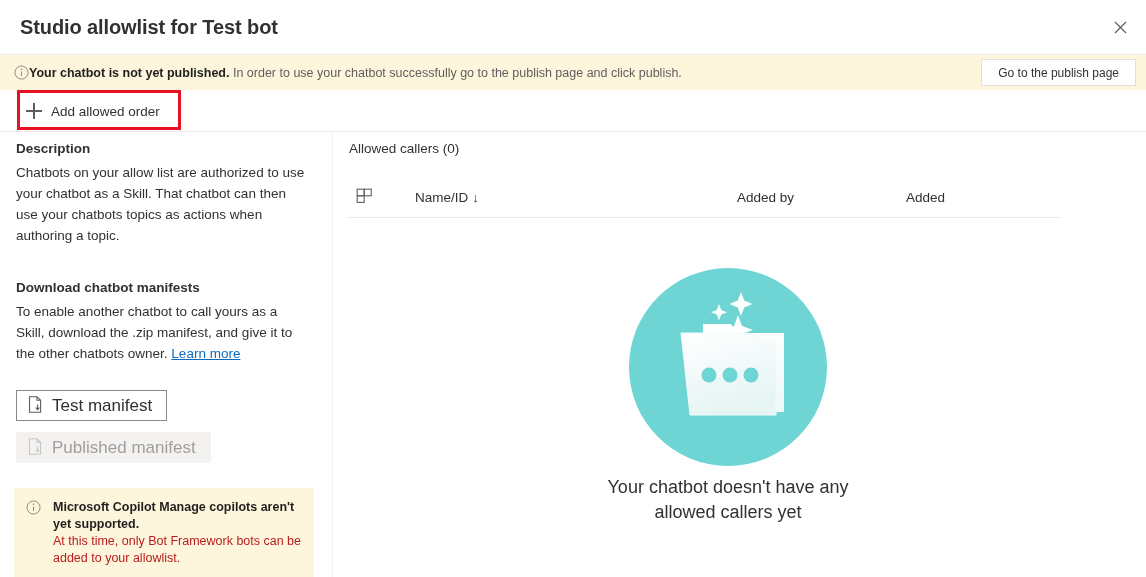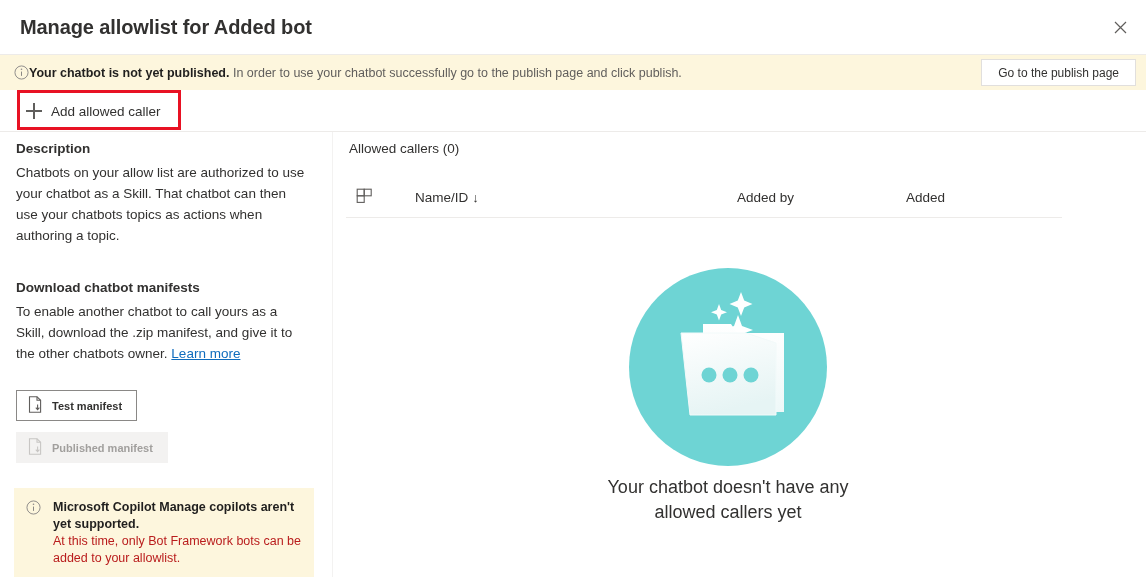--- a/index.html
+++ b/index.html
@@ -193,22 +193,22 @@
     align-items: center;
     box-sizing: border-box;
     font-family: "Liberation Sans", sans-serif;
     cursor: pointer;
     background: #ffffff;
     border: 1px solid #8a8886;
     height: 31px;
     padding: 0 14px 0 11px;
   }
   .manifest-button .mlabel {
-    font-size: 11px;
-    font-weight: 700;
+    font-size: 17px;
+    font-weight: 400;
     color: #323130;
     margin-left: 9px;
     white-space: nowrap;
   }
   .manifest-button.disabled {
     background: #f3f2f1;
     border: 1px solid #f3f2f1;
     cursor: default;
   }
   .manifest-button.disabled .mlabel { color: #a19f9d; }
@@ -309,21 +309,21 @@
     color: #323130;
     width: 290px;
     margin-left: auto;
     margin-right: auto;
   }
 </style>
 </head>
 <body>
 
 <div class="titlebar">
-  <div class="dialog-title">Manage allowlist for Added bot</div>
+  <div class="dialog-title">Studio allowlist for Test bot</div>
   <button class="close-button">
     <span>
       <svg width="13" height="13" viewBox="0 0 13 13">
         <path d="M1 1 L12 12 M12 1 L1 12" stroke="#605e5c" stroke-width="1.2" fill="none"></path>
       </svg>
     </span>
   </button>
 </div>
 
 <div class="banner">
@@ -334,21 +334,21 @@
       <path d="M8 7 L8 11.6" stroke="#8a8886" stroke-width="1.1"></path>
     </svg>
   </span>
   <span class="banner-text"><b>Your chatbot is not yet published.</b><span> In order to use your chatbot successfully go to the publish page and click publish.</span></span>
   <button class="publish-button">Go to the publish page</button>
 </div>
 
 <div class="commandbar">
   <button class="add-caller-button">
     <span class="plus-icon"></span>
-    <span class="add-caller-label">Add allowed caller</span>
+    <span class="add-caller-label">Add allowed order</span>
   </button>
 </div>
 <div class="annotation-box"></div>
 
 <div class="left-panel">
 
   <div class="section-heading" style="top:9px;">Description</div>
   <div class="body-text" style="top:30px;">Chatbots on your allow list are authorized to use your chatbot as a Skill. That chatbot can then use your chatbots topics as actions when authoring a topic.</div>
 
   <div class="section-heading" style="top:148px;">Download chatbot manifests</div>

